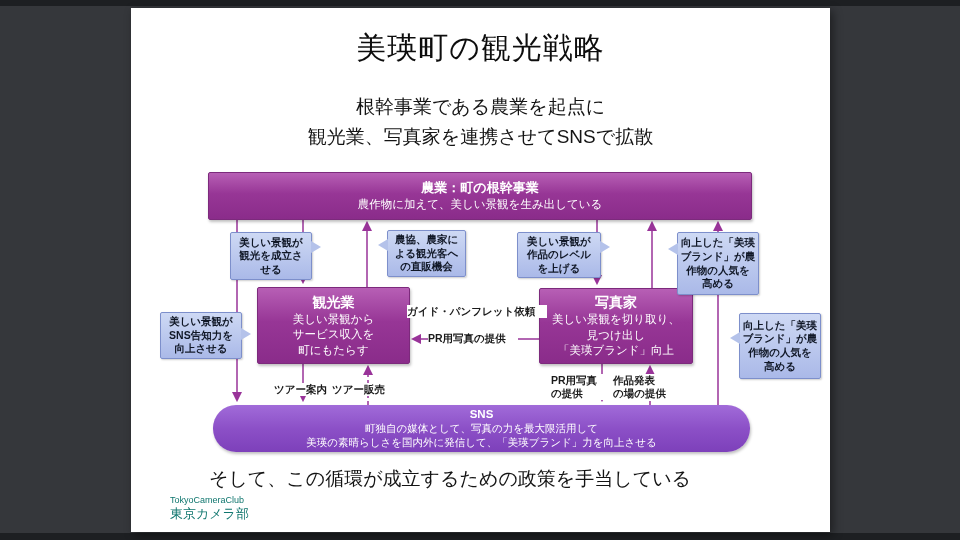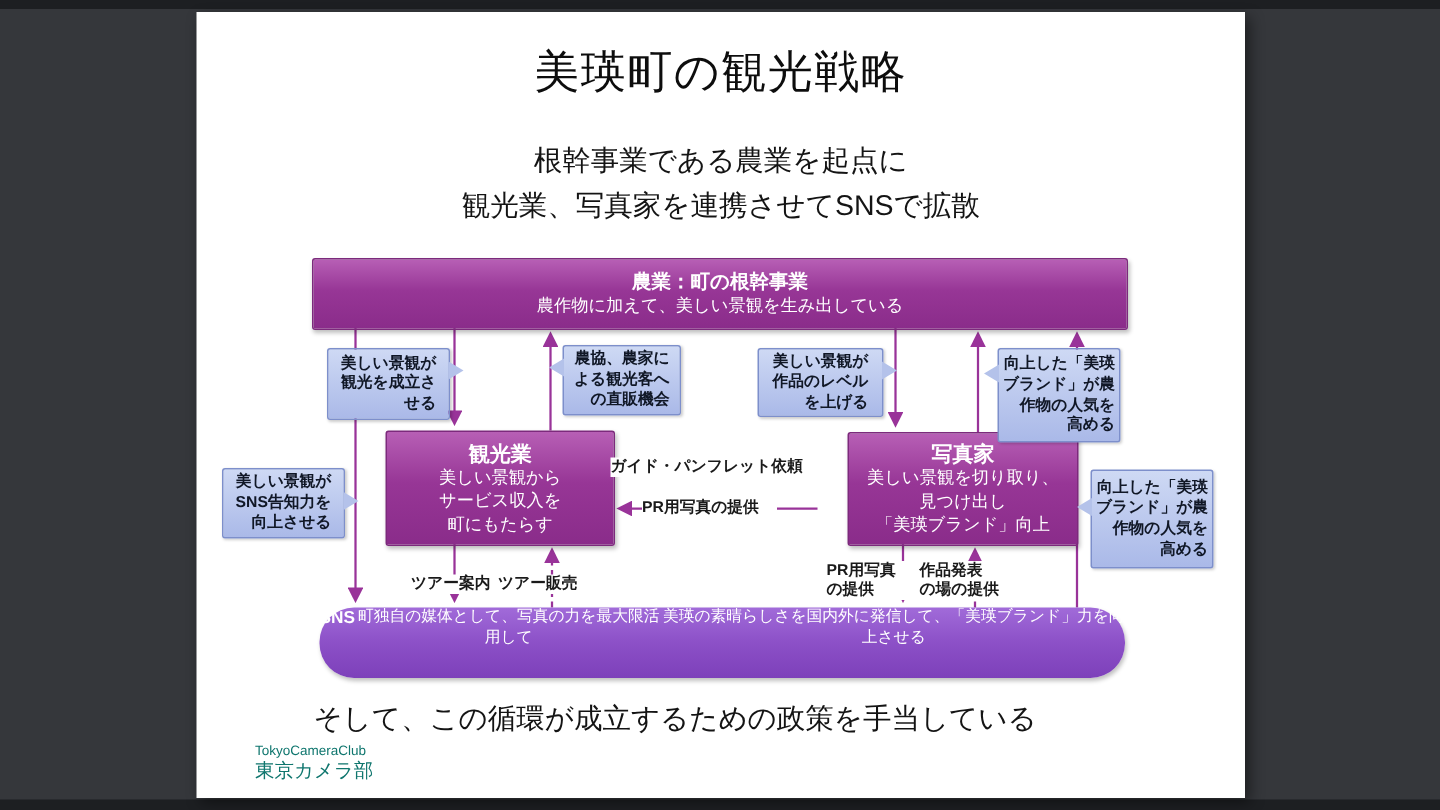--- a/index.html
+++ b/index.html
@@ -30,38 +30,39 @@
     position:absolute;z-index:2;color:#fff;text-align:center;
     background:linear-gradient(180deg,#b75fb5 0%,#973696 45%,#8a2c8a 100%);
     border:1px solid #7c2a7c;border-radius:2px;
     display:flex;flex-direction:column;justify-content:center;
     box-shadow:1px 2px 3px rgba(0,0,0,0.25);
   }
   .pbox-title{font-size:13px;font-weight:600;line-height:1.35;}
   .pbox-body{font-size:11.5px;line-height:1.35;white-space:pre-line;}
   .farming{left:77px;top:164px;width:542px;height:46px;}
   .tourism{left:126px;top:279px;width:151px;height:75px;}
-  .photographer{left:434px;top:280px;width:152px;height:74px;}
+  .photographer{left:408px;top:280px;width:152px;height:74px;}
   .snsbox{
     position:absolute;left:82px;top:397px;width:537px;height:47px;z-index:2;
     background:linear-gradient(180deg,#a16bd9 0%,#8c50c7 50%,#7d40ba 100%);
     border-radius:23px;color:#fff;text-align:center;
-    display:flex;flex-direction:row;justify-content:center;
+    display:flex;flex-direction:column;justify-content:center;
     box-shadow:1px 2px 3px rgba(0,0,0,0.25);
   }
   .sns-title{font-size:11.5px;font-weight:600;line-height:1.3;}
   .sns-body{font-size:10.5px;line-height:1.3;}
   .callout{
     position:absolute;z-index:3;
     background:linear-gradient(180deg,#ced9f4 0%,#aab9e8 100%);
     border:1px solid #7d8fcb;border-radius:2px;
     color:#101726;font-size:10.5px;font-weight:600;line-height:1.3;
-    text-align:right;white-space:pre-line;
+    text-align:center;white-space:pre-line;
     display:flex;align-items:center;justify-content:center;
     box-shadow:1px 1px 2px rgba(0,0,0,0.2);
+    margin-left:12px;
   }
   .tip{position:absolute;width:0;height:0;border-top:6px solid transparent;border-bottom:6px solid transparent;}
   .tip.right{right:-10px;border-left:10px solid #b4c2ea;}
   .tip.left{left:-10px;border-right:10px solid #b4c2ea;}
   .c1{left:87px;top:224px;width:80px;height:46px;}
   .c2{left:244px;top:222px;width:77px;height:45px;}
   .c3{left:374px;top:224px;width:82px;height:44px;}
   .c4{left:534px;top:224px;width:80px;height:61px;}
   .c5{left:17px;top:304px;width:80px;height:45px;}
   .c6{left:596px;top:305px;width:80px;height:64px;}

